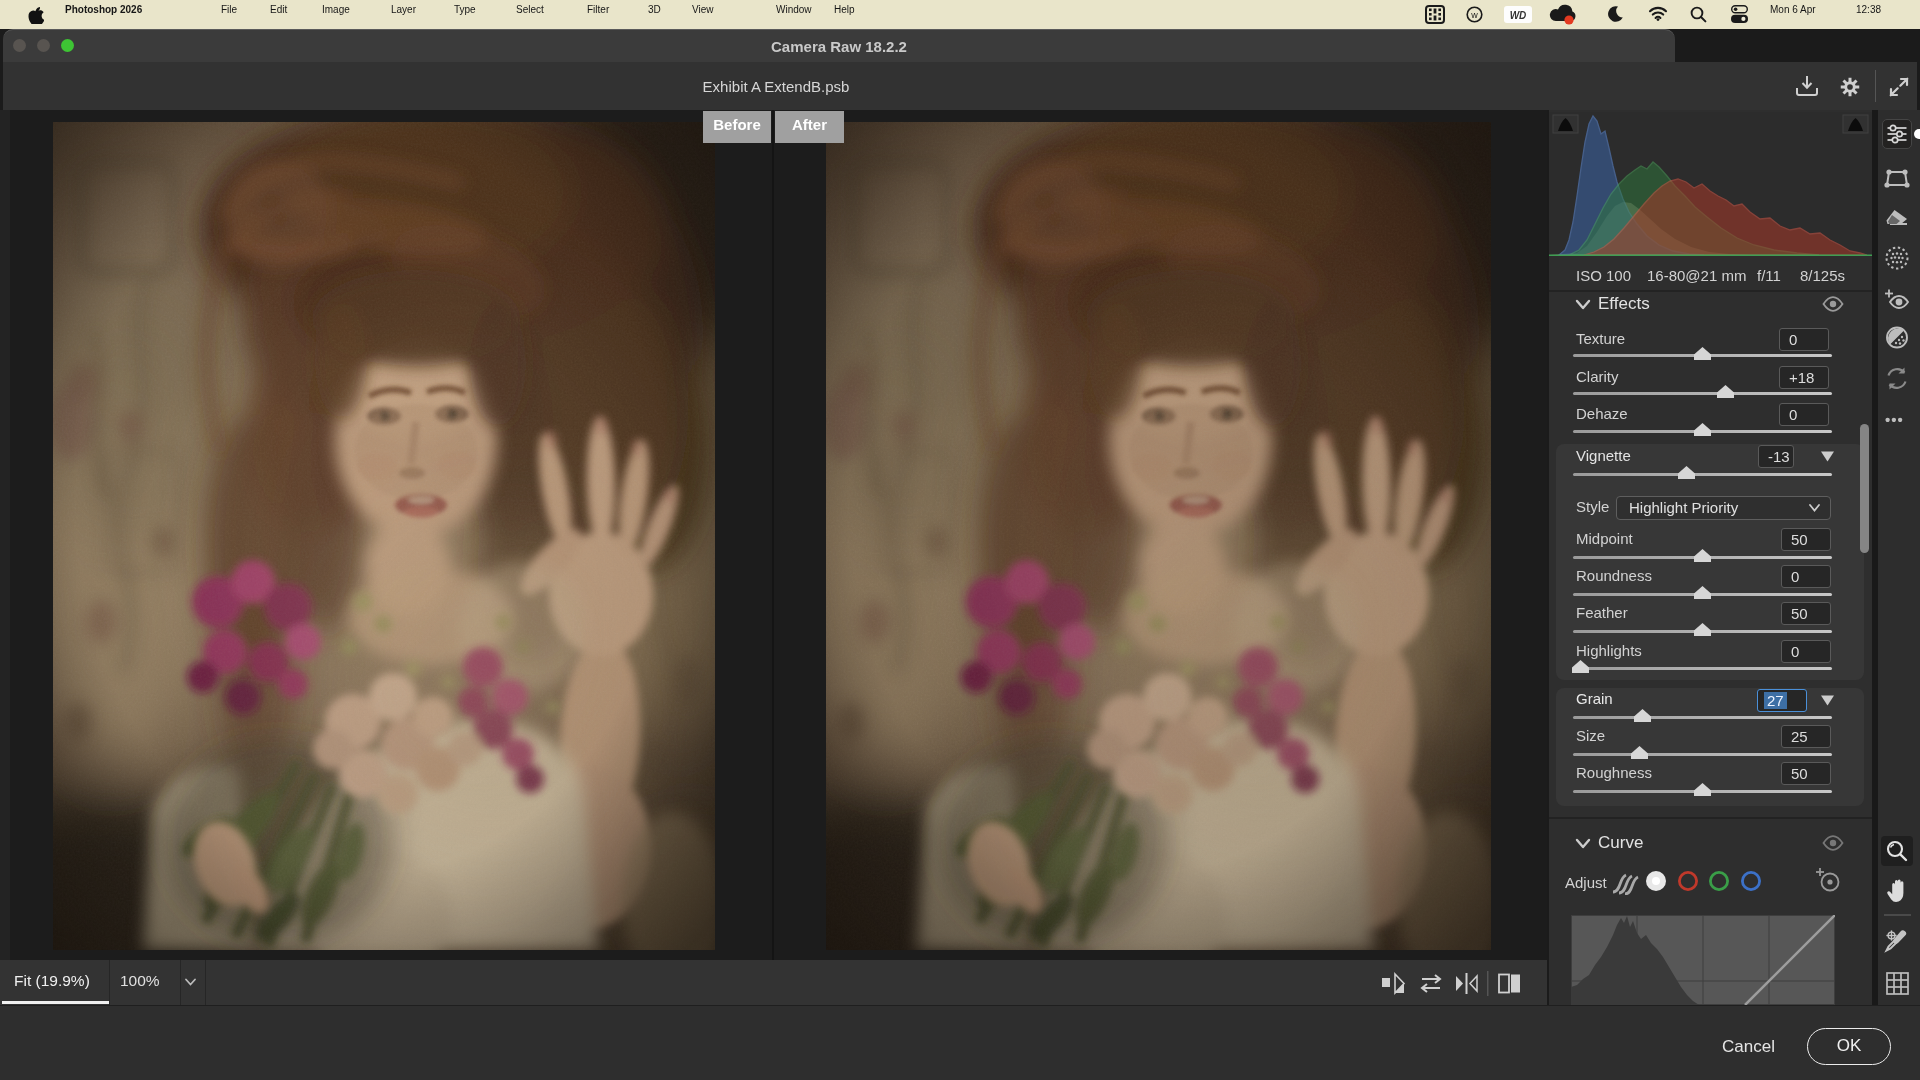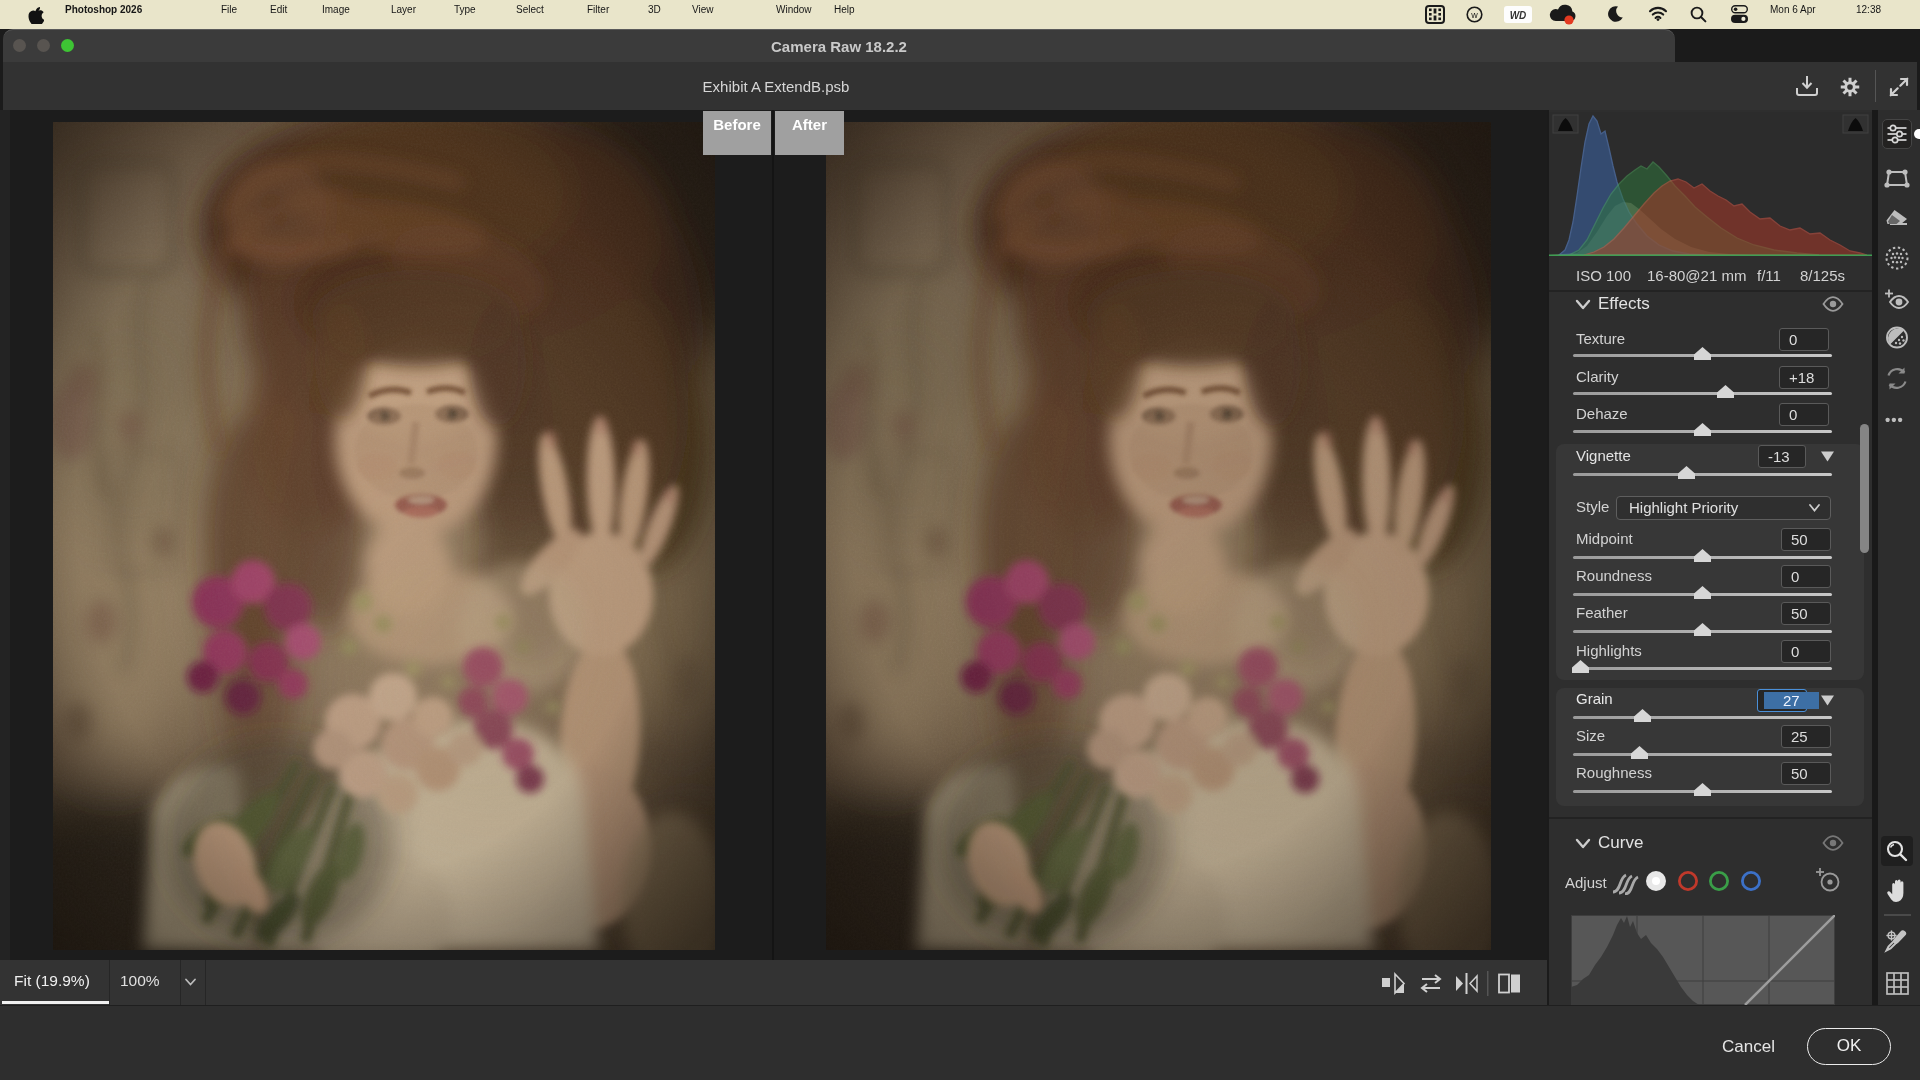--- a/index.html
+++ b/index.html
@@ -18,21 +18,21 @@
   #title { position:absolute; left:0; width:100%; top:8px; text-align:center;
     font-size:15px; font-weight:bold; color:#c9c9c9; }
   
   #toolbar { position:absolute; left:3px; top:62px; width:1914px; height:48px; background:#323232; }
   #fname { position:absolute; left:773px; top:16px; transform:translateX(-50%);
     font-size:15px; color:#d6d6d6; }
   
   #photoarea { position:absolute; left:0; top:110px; width:1547px; height:850px; background:#1c1c1c; }
   #leftstrip { position:absolute; left:0; top:110px; width:10px; height:850px; background:#232323; }
   #divider { position:absolute; left:772px; top:110px; width:2px; height:850px; background:#141414; }
-  .balabel { position:absolute; top:111px; height:44px; background:#a0a0a0; color:#fff;
+  .balabel { position:absolute; top:111px; height:32px; background:#a0a0a0; color:#fff;
      font-weight:bold; font-size:15px; text-align:center; line-height:28px; }
   
   #rpanel { position:absolute; left:1549px; top:110px; width:323px; height:895px; background:#2e2e2e; }
   #histbox { position:absolute; left:1549px; top:112px; width:323px; height:144px; background:#2c2c2c; }
   .rlabel { position:absolute; font-size:15px; color:#d2d2d2; }
   .valbox { position:absolute; width:50px; height:23px; border:1px solid #5a5a5a; border-radius:3px;
      background:#262626; color:#dddddd; font-size:15px; line-height:21px; padding-left:9px; }
   .track { position:absolute; width:259px; height:3px; background:linear-gradient(90deg,#9a9a9a,#c8c8c8); border-radius:2px; left:1573px; }
   .thumb { position:absolute; width:17px; height:13px; background:#d6d6d6; }
   .thumbshape { clip-path: polygon(50% 0, 100% 58%, 100% 100%, 0 100%, 0 58%); }
@@ -421,21 +421,21 @@
   <div class="track" style="top:392px"></div>
   <div class="thumb thumbshape" style="left:1717px;top:385px"></div>
 
   <div class="rlabel" style="left:1576px;top:405px">Dehaze</div>
   <div class="valbox" style="left:1779px;top:403px">0</div>
   <div class="track" style="top:430px"></div>
   <div class="thumb thumbshape" style="left:1694px;top:423px"></div>
 
   <div class="grpbox" style="top:444px;height:236px"></div>
   <div class="rlabel" style="left:1576px;top:447px;color:#e3e3e3">Vignette</div>
-  <div class="valbox" style="left:1758px;top:445px;width:48px">-13</div>
+  <div class="valbox" style="left:1758px;top:445px;width:36px">-13</div>
   <svg class="abs" style="left:1820px;top:450px" width="15" height="13" viewBox="0 0 15 13">
     <path d="M1 1.5 L7.5 11.5 L14 1.5 Z" fill="#cccccc"></path>
   </svg>
   <div class="track" style="top:473px"></div>
   <div class="thumb thumbshape" style="left:1678px;top:466px"></div>
 
   <div class="rlabel" style="left:1576px;top:498px">Style</div>
   <div class="abs" style="left:1616px;top:496px;width:215px;height:24px;border:1px solid #5e5e5e;border-radius:4px;background:#2f2f2f"></div>
   <div class="rlabel" style="left:1629px;top:499px;color:#e0e0e0">Highlight Priority</div>
   <svg class="abs" style="left:1808px;top:503px" width="13" height="10" viewBox="0 0 13 10">
@@ -457,21 +457,21 @@
   <div class="track" style="top:630px"></div>
   <div class="thumb thumbshape" style="left:1694px;top:623px"></div>
 
   <div class="rlabel" style="left:1576px;top:642px">Highlights</div>
   <div class="valbox" style="left:1781px;top:640px">0</div>
   <div class="track" style="top:667px"></div>
   <div class="thumb thumbshape" style="left:1572px;top:660px"></div>
 
   <div class="grpbox" style="top:688px;height:118px"></div>
   <div class="rlabel" style="left:1576px;top:690px;color:#e8e8e8">Grain</div>
-  <div class="valbox" style="left:1757px;top:689px;border:1.5px solid #4a90d9;width:50px;padding-left:6px"><span style="background:#3d6fa5;color:#eef4ff;padding:0 19px">27</span></div>
+  <div class="valbox" style="left:1757px;top:689px;border:1.5px solid #4a90d9;width:50px;padding-left:6px"><span style="background:#3d6fa5;color:#eef4ff;padding:0 3px">27</span></div>
   <svg class="abs" style="left:1820px;top:694px" width="15" height="13" viewBox="0 0 15 13">
     <path d="M1 1.5 L7.5 11.5 L14 1.5 Z" fill="#cccccc"></path>
   </svg>
   <div class="track" style="top:716px"></div>
   <div class="thumb thumbshape" style="left:1634px;top:709px"></div>
 
   <div class="rlabel" style="left:1576px;top:727px">Size</div>
   <div class="valbox" style="left:1781px;top:725px">25</div>
   <div class="track" style="top:753px"></div>
   <div class="thumb thumbshape" style="left:1631px;top:746px"></div>

